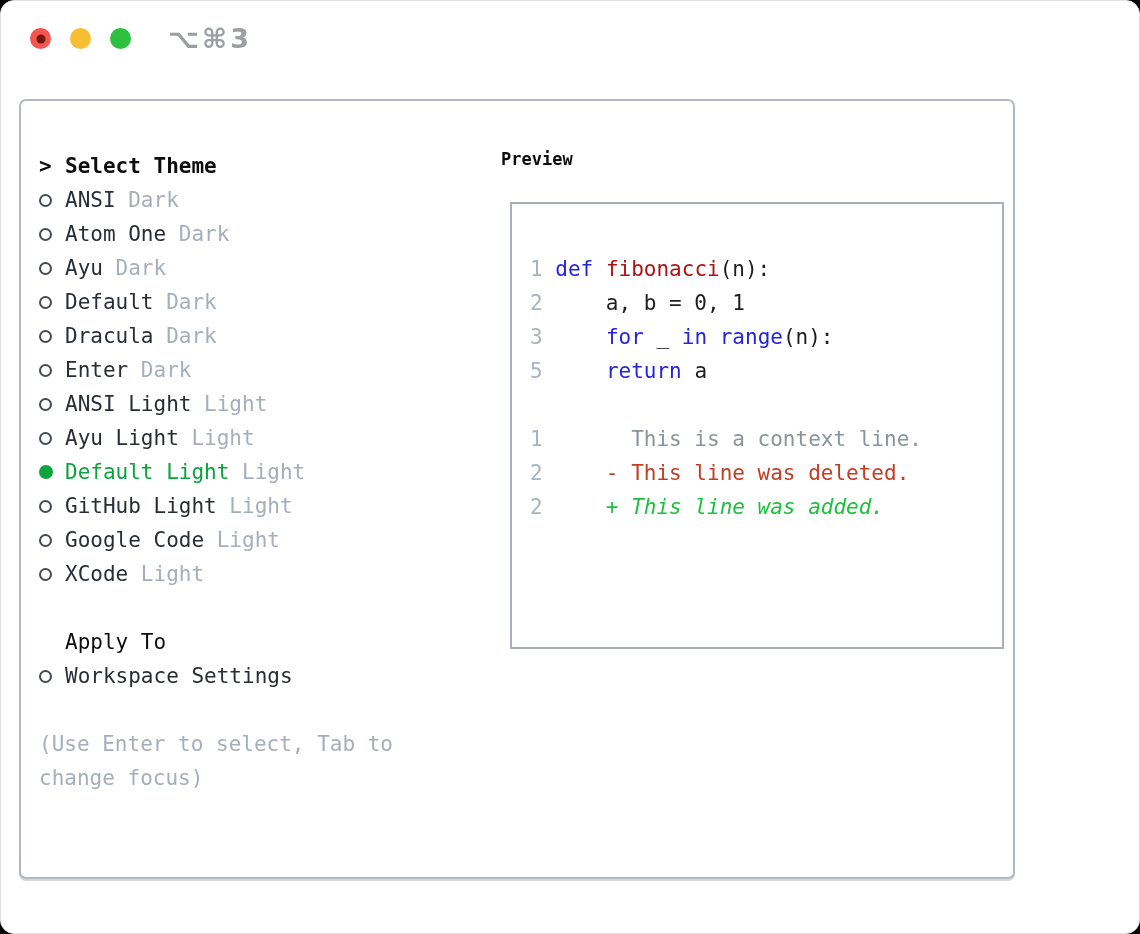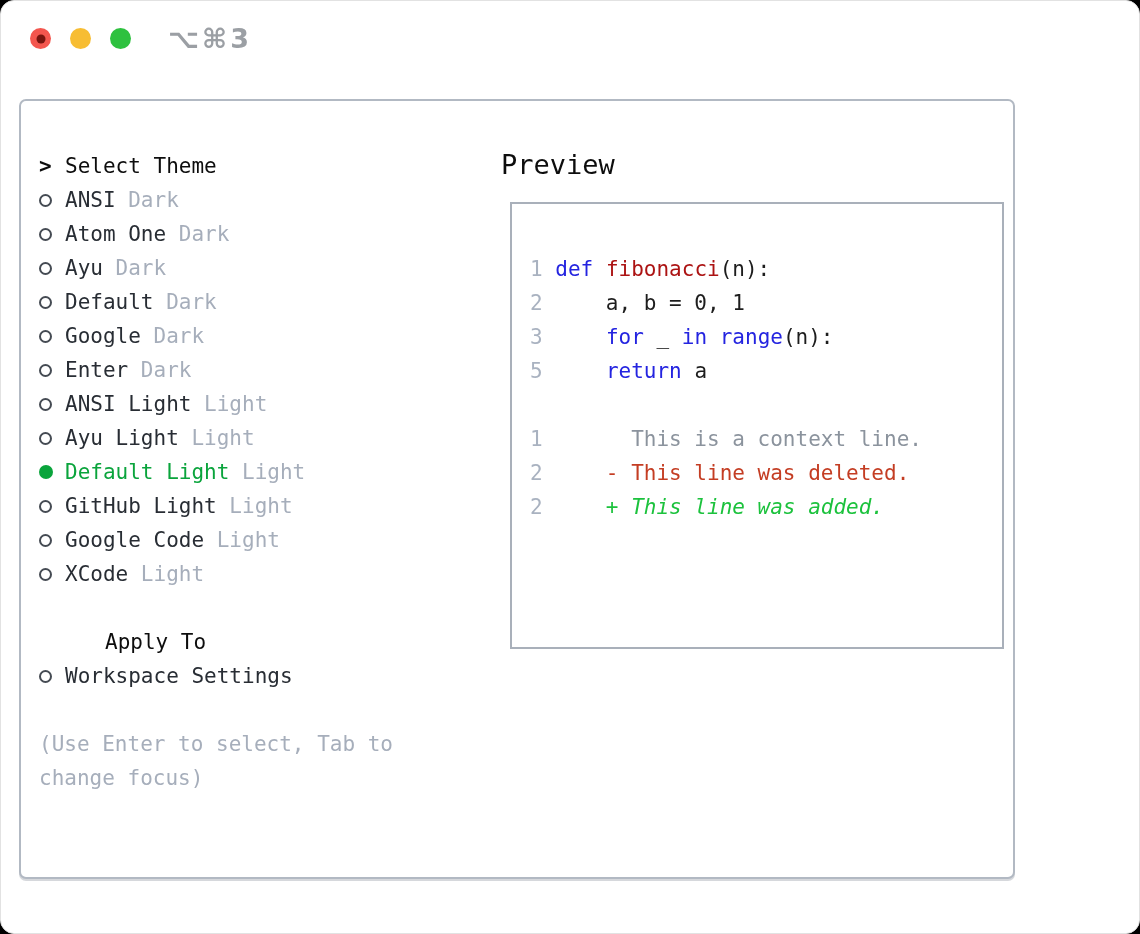--- a/index.html
+++ b/index.html
@@ -16,31 +16,31 @@
   .title{position:absolute;left:167px;top:22px;font-family:"DejaVu Sans","Liberation Sans",sans-serif;
          font-size:27px;font-weight:bold;letter-spacing:3px;color:var(--title-gray);}
   
   .panel{position:absolute;left:18px;top:98px;width:996px;height:780px;box-sizing:border-box;
          border:2px solid var(--panel-border);border-radius:7px;background:#fff;
          box-shadow:0 2px 0 rgba(90,100,115,.25);}
   .leftcol{position:absolute;left:18px;top:48px;font-size:21px;}
   .row{display:flex;align-items:center;height:34px;white-space:pre;}
   .marker{flex:0 0 26px;width:26px;display:flex;align-items:center;}
   .chev{font-weight:bold;color:var(--header-text);}
-  .htext{font-weight:normal;color:var(--header-text);}
-  .atext{color:var(--header-text);margin-left:40px;}
+  .htext{font-weight:bold;color:var(--header-text);}
+  .atext{color:var(--header-text);}
   .radio{box-sizing:border-box;width:13px;height:13px;border:2px solid var(--radio-stroke);
          border-radius:50%;}
   .radio.sel{width:14px;height:14px;border:none;background:var(--selected-green);}
   .tname{color:var(--item-text);}
   .tname.sel{color:var(--selected-green);}
   .tvariant{color:var(--muted);}
   .helpline{height:34px;line-height:34px;color:var(--muted);white-space:pre;}
   
-  .prevhead{position:absolute;left:480px;top:48px;font-size:27px;}
+  .prevhead{position:absolute;left:480px;top:48px;font-size:17px;}
   .prevbox{position:absolute;left:489px;top:101px;width:472px;height:395px;
            border:2px solid var(--preview-border);background:#fff;
            padding:48px 0 0 18px;box-sizing:content-box;overflow:hidden;}
   .pline{height:34px;line-height:34px;white-space:pre;font-size:21px;}
   .seg-num{color:var(--num);}
   .seg-kw{color:var(--kw);}
   .seg-fn{color:var(--fn);}
   .seg-plain{color:var(--plain);}
   .seg-ctx{color:var(--ctx);}
   .seg-del{color:var(--del);}
@@ -67,21 +67,21 @@
     <div class="leftcol">
       <div class="row">
         <span class="marker chev">&gt;</span>
         <span class="htext">Select Theme</span>
       </div>
       <div id="theme-list">
           <div class="row"><span class="marker"><span class="radio"></span></span><span class="tname">ANSI</span><span class="tvariant"> Dark</span></div>
           <div class="row"><span class="marker"><span class="radio"></span></span><span class="tname">Atom One</span><span class="tvariant"> Dark</span></div>
           <div class="row"><span class="marker"><span class="radio"></span></span><span class="tname">Ayu</span><span class="tvariant"> Dark</span></div>
           <div class="row"><span class="marker"><span class="radio"></span></span><span class="tname">Default</span><span class="tvariant"> Dark</span></div>
-          <div class="row"><span class="marker"><span class="radio"></span></span><span class="tname">Google</span><span class="tvariant"> Dark</span></div>
+          <div class="row"><span class="marker"><span class="radio"></span></span><span class="tname">Dracula</span><span class="tvariant"> Dark</span></div>
           <div class="row"><span class="marker"><span class="radio"></span></span><span class="tname">Enter</span><span class="tvariant"> Dark</span></div>
           <div class="row"><span class="marker"><span class="radio"></span></span><span class="tname">ANSI Light</span><span class="tvariant"> Light</span></div>
           <div class="row"><span class="marker"><span class="radio"></span></span><span class="tname">Ayu Light</span><span class="tvariant"> Light</span></div>
           <div class="row"><span class="marker"><span class="radio sel"></span></span><span class="tname sel">Default Light</span><span class="tvariant"> Light</span></div>
           <div class="row"><span class="marker"><span class="radio"></span></span><span class="tname">GitHub Light</span><span class="tvariant"> Light</span></div>
           <div class="row"><span class="marker"><span class="radio"></span></span><span class="tname">Google Code</span><span class="tvariant"> Light</span></div>
           <div class="row"><span class="marker"><span class="radio"></span></span><span class="tname">XCode</span><span class="tvariant"> Light</span></div>
         </div>
       <div class="row"></div>
       <div class="row">

